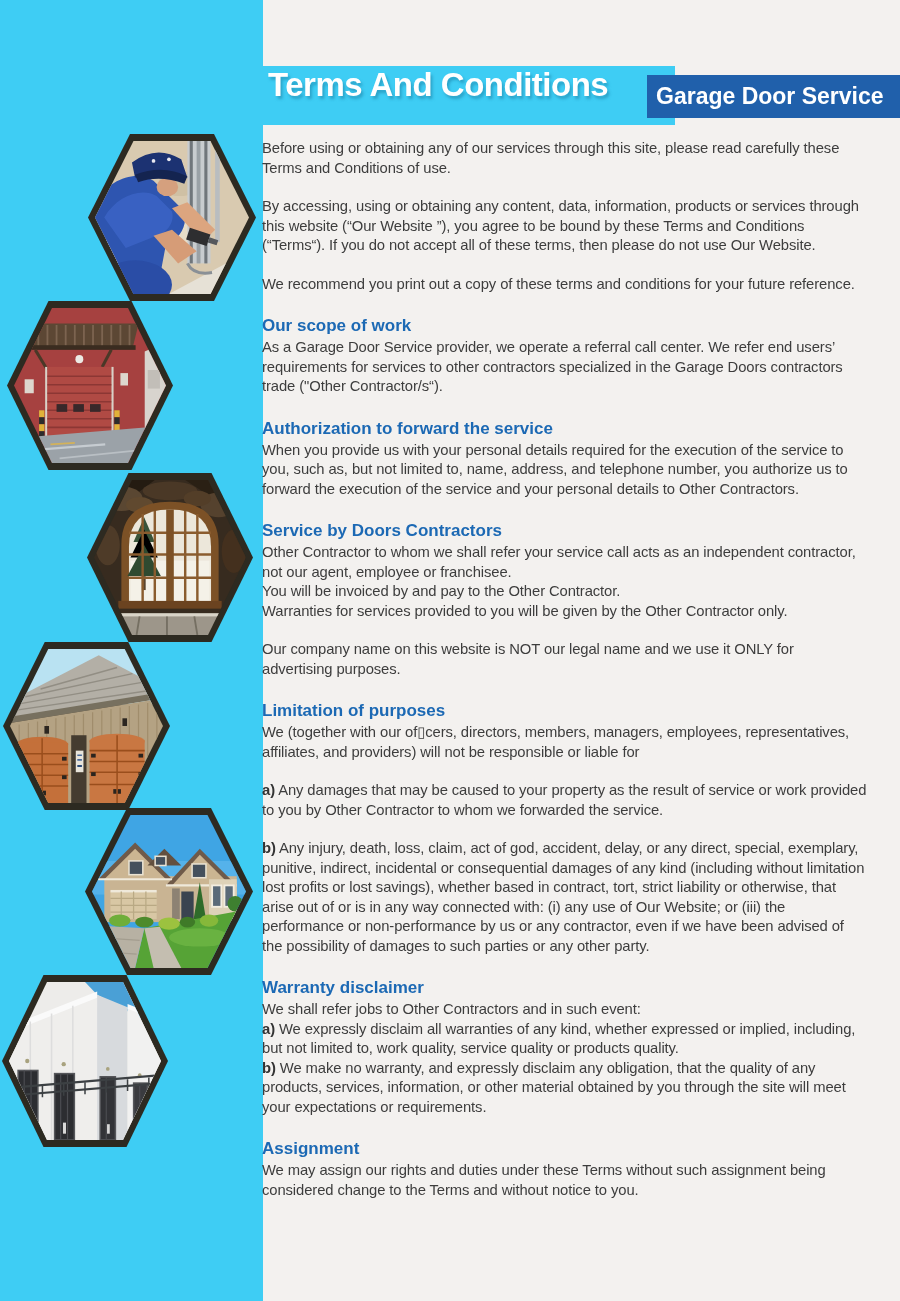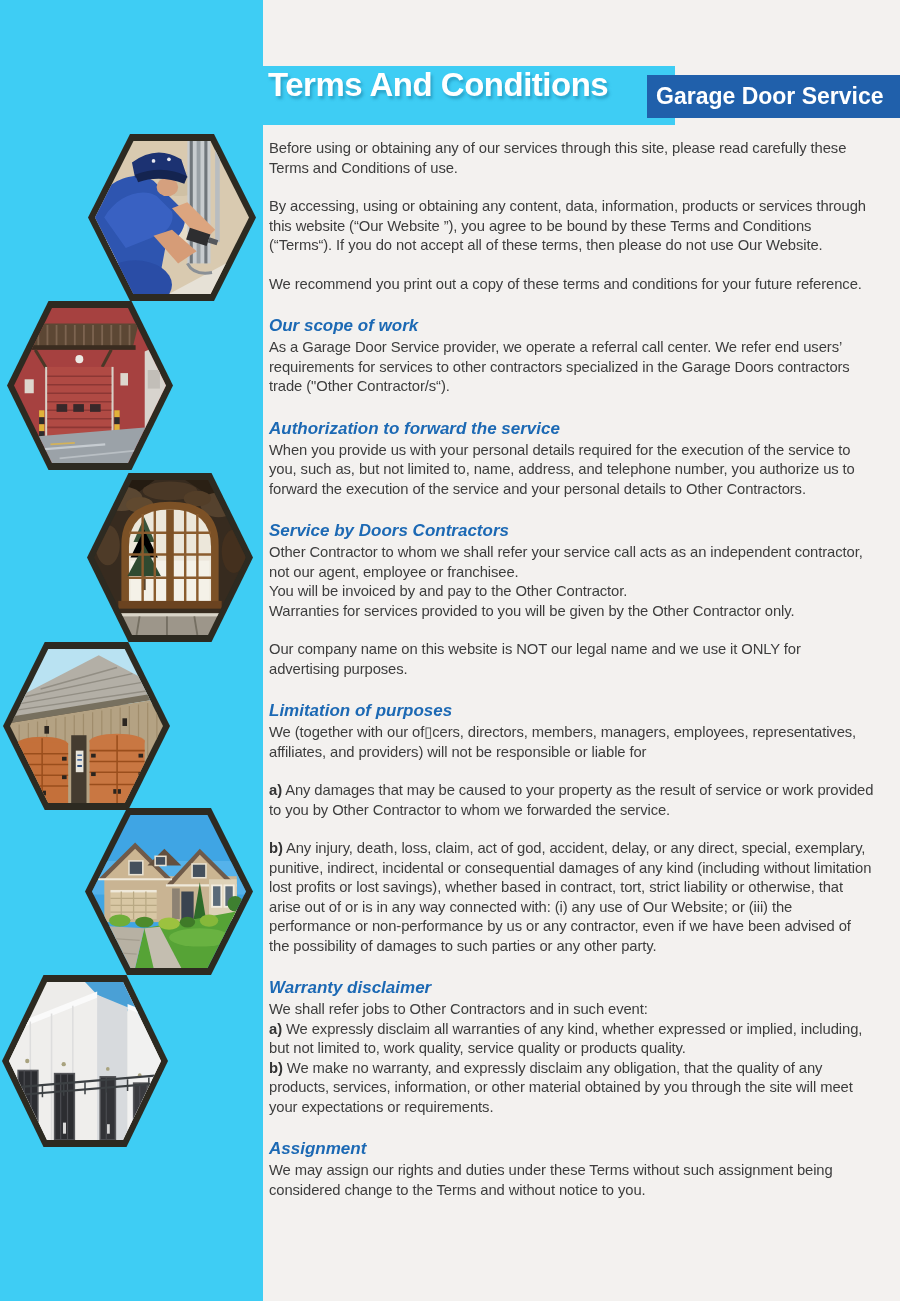--- a/index.html
+++ b/index.html
@@ -11,25 +11,25 @@
   .title-band { position:absolute; left:263px; top:66px; width:412px; height:59px;
     background:#3ecdf4; display:flex; align-items:flex-start; z-index:2; }
   .page-title { color:#ffffff; font-size:33px; font-weight:bold; letter-spacing:-0.5px;
     padding-left:5px; white-space:nowrap;
     text-shadow:2px 3px 3px rgba(32,140,176,0.65); }
 
   .badge { position:absolute; left:647px; top:75px; width:290px; height:43px;
     background:#2060ab; display:flex; align-items:center; padding-left:9px; z-index:3; }
   .badge-label { color:#ffffff; font-size:23px; font-weight:bold; white-space:nowrap; }
 
-  .content { position:absolute; left:257px; top:125px; width:637px; padding:14px 20px 0 12px; }
+  .content { position:absolute; left:250px; top:125px; width:637px; padding:14px 20px 0 12px; }
   .content p { font-size:14.8px; line-height:19.5px; letter-spacing:-0.1px;
     color:#3d3d3d; margin:0 0 19px 0; }
   .content h3 { font-size:17px; line-height:20px; color:#1c69b4; font-weight:bold;
-    margin:22px 0 2px 0;font-style:italic; }
+    margin:22px 0 2px 0; }
   .content strong { font-weight:bold; color:#333; }
 
   .hex { position:absolute;
     clip-path:polygon(25% 0%, 75% 0%, 100% 50%, 75% 100%, 25% 100%, 0% 50%);
     background:#2d2a21; }
   .hex-inner { position:absolute; inset:7px;
     clip-path:polygon(25% 0%, 75% 0%, 100% 50%, 75% 100%, 25% 100%, 0% 50%);
     overflow:hidden; }
   .hex-inner svg { display:block; width:100%; height:100%; }
 

